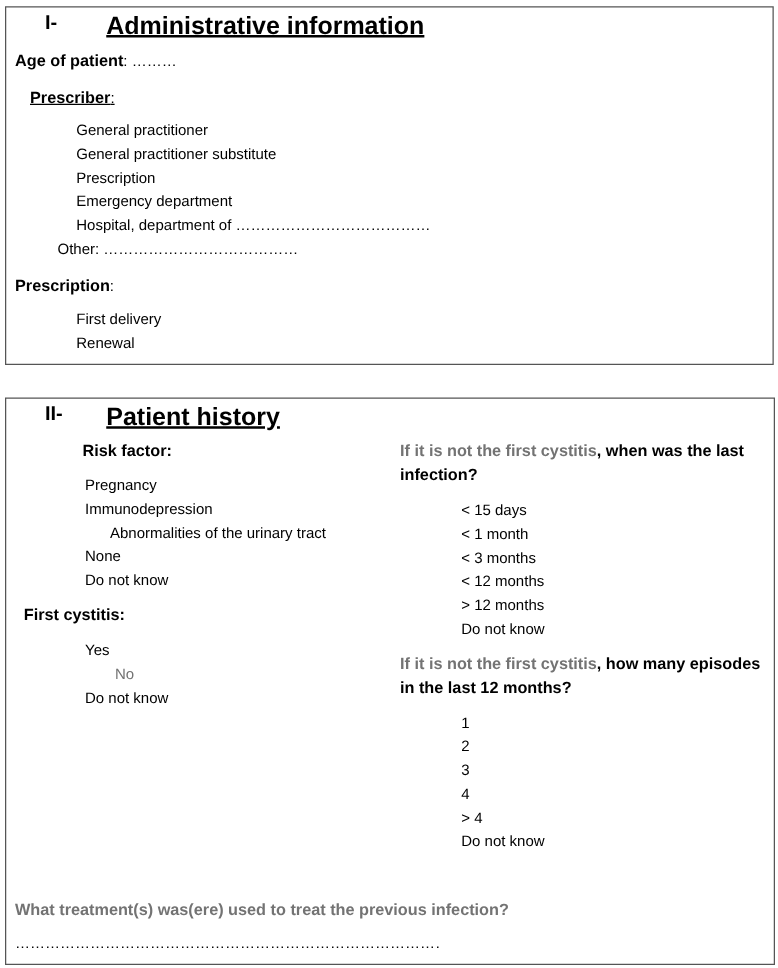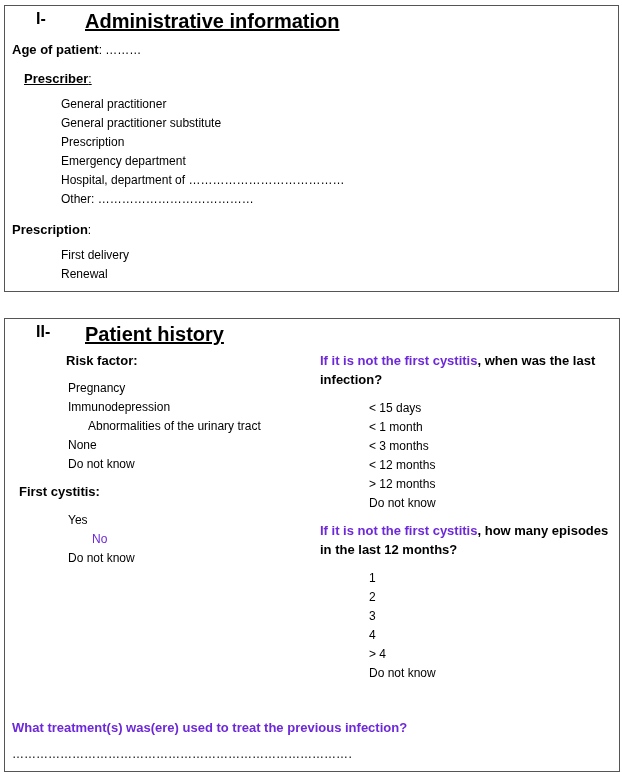--- a/index.html
+++ b/index.html
@@ -15,21 +15,21 @@
     box-sizing: border-box;
   }
   #box1 { left: 4px; top: 5px; width: 615px; height: 287px; }
   #box2 { left: 4px; top: 318px; width: 616px; height: 454px; }
   .t { position: absolute; white-space: nowrap; line-height: 1; }
   .sec-num { font-weight: bold; font-size: 16px; }
   .sec-title { font-weight: bold; font-size: 20px; text-decoration: underline; }
   .label { font-weight: bold; font-size: 13px; }
   .item { font-size: 12px; }
   .q { font-weight: bold; font-size: 13px; line-height: 19px; white-space: normal; }
-  .red { color: #6d28d9; }
+  .red { color: #737373; }
   .dots { font-size: 12px; letter-spacing: 0px; }
 </style>
 </head>
 <body>
 
 <div id="box1" class="box"></div>
 
 <span class="t sec-num" style="left:36px; top:11px;">I-</span>
 <span class="t sec-title" style="left:85px; top:11px;">Administrative information</span>
 
@@ -39,21 +39,21 @@
 
 <div class="t" style="left:24px; top:70px;text-decoration:underline;">
   <span class="label">Prescriber</span><span class="item">:</span>
 </div>
 
 <span class="t item" style="left:61px; top:98px;">General practitioner</span>
 <span class="t item" style="left:61px; top:117px;">General practitioner substitute</span>
 <span class="t item" style="left:61px; top:136px;">Prescription</span>
 <span class="t item" style="left:61px; top:155px;">Emergency department</span>
 <span class="t item" style="left:61px; top:174px;">Hospital, department of …………………………………</span>
-<span class="t item" style="left:61px; top:193px;">Other: …………………………………</span>
+<span class="t item" style="left:46px; top:193px;">Other: …………………………………</span>
 
 <div class="t" style="left:12px; top:221px;">
   <span class="label">Prescription</span><span class="item">:</span>
 </div>
 
 <span class="t item" style="left:61px; top:249px;">First delivery</span>
 <span class="t item" style="left:61px; top:268px;text-align:center;">Renewal</span>
 
 <div id="box2" class="box"></div>
 

